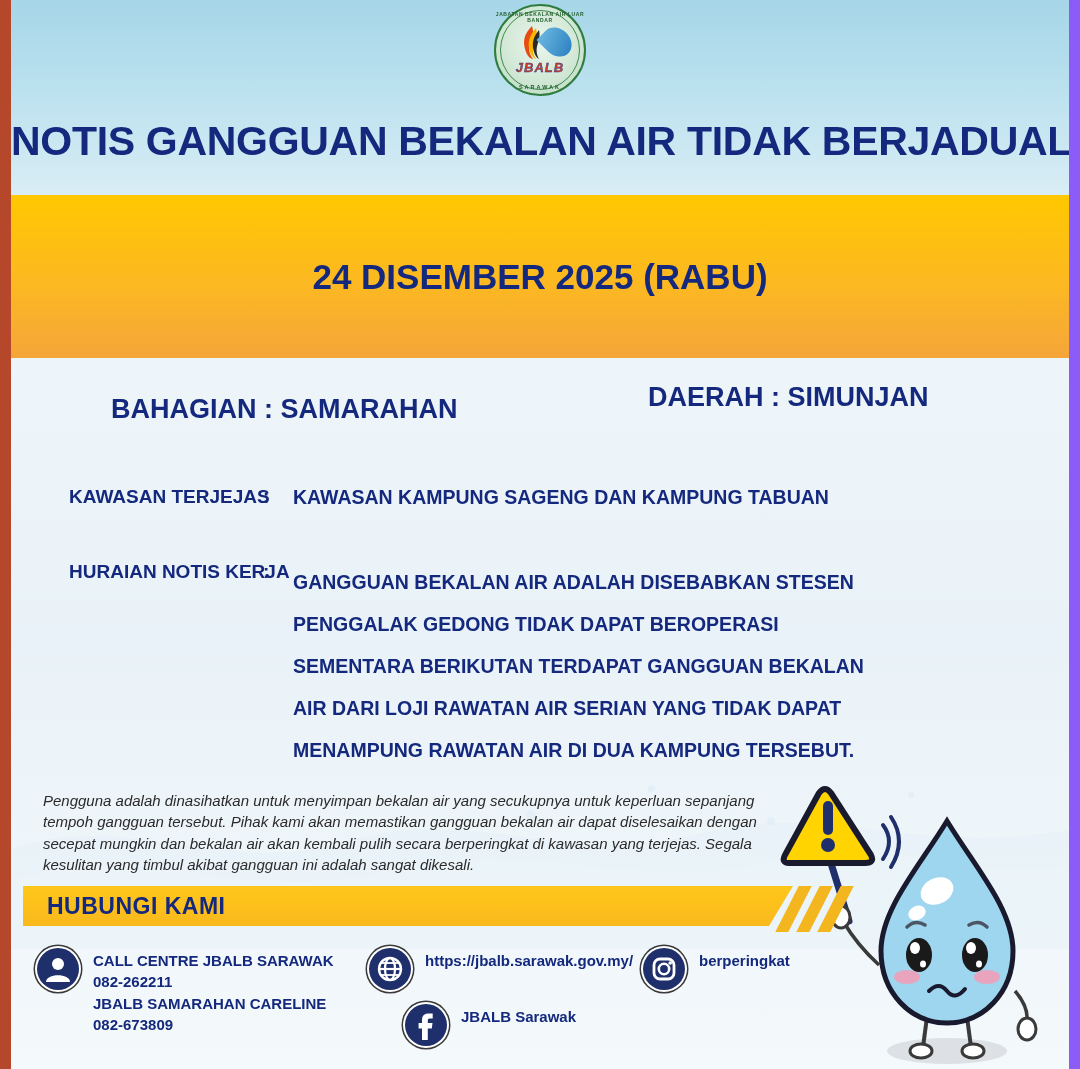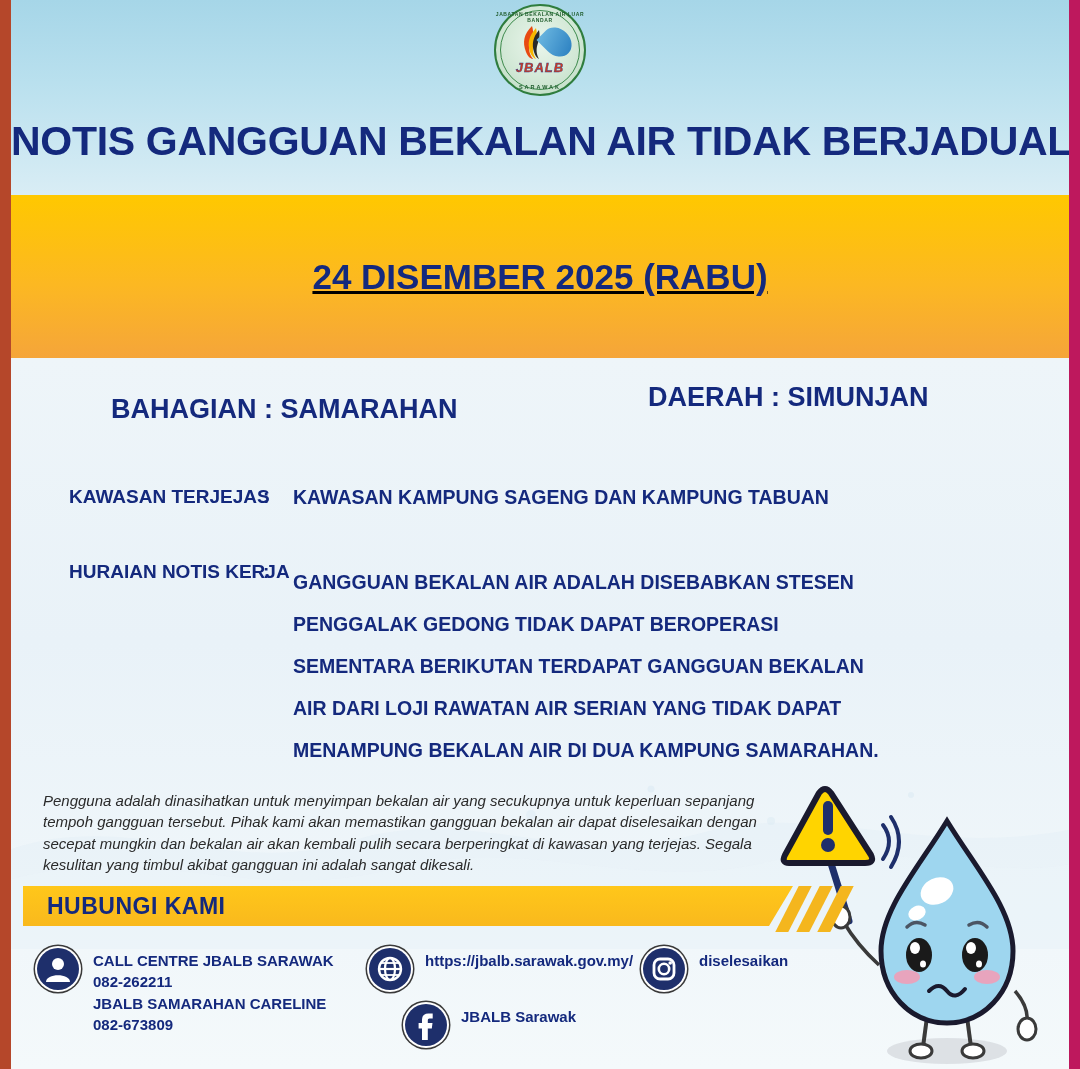--- a/index.html
+++ b/index.html
@@ -10,24 +10,23 @@
   body {
     font-family: "Liberation Sans", sans-serif;
   }
 
   .poster {
     position: relative;
     width: 1080px;
     height: 1069px;
     box-sizing: border-box;
     border-left: 11px solid #b5472a;
-    border-right: 11px solid #be185d;
+    border-right: 11px solid #8b5cf6;
     background: #737373;
     overflow: hidden;
-    text-decoration: underline;
   }
 
   
   .header {
     position: relative;
     height: 195px;
     background: linear-gradient(180deg, #a6d6e8 0%, #b9e0ee 42%, #d9edf5 100%);
     overflow: hidden;
   }
   .logo-wrap {
@@ -355,21 +354,21 @@
     </div>
 
     <div class="field field-huraian">
       <div class="field-label">HURAIAN NOTIS KERJA</div>
       <div class="field-colon">:</div>
       <div class="field-value">
         <span class="vline">GANGGUAN BEKALAN AIR ADALAH DISEBABKAN STESEN</span>
         <span class="vline">PENGGALAK GEDONG TIDAK DAPAT BEROPERASI</span>
         <span class="vline">SEMENTARA BERIKUTAN TERDAPAT GANGGUAN BEKALAN</span>
         <span class="vline">AIR DARI LOJI RAWATAN AIR SERIAN YANG TIDAK DAPAT</span>
-        <span class="vline">MENAMPUNG BEKALAN AIR DI DUA KAMPUNG SAMARAHAN.</span>
+        <span class="vline">MENAMPUNG RAWATAN AIR DI DUA KAMPUNG TERSEBUT.</span>
       </div>
     </div>
 
     <div class="advisory">Pengguna adalah dinasihatkan untuk menyimpan bekalan air yang secukupnya untuk keperluan sepanjang tempoh gangguan tersebut. Pihak kami akan memastikan gangguan bekalan air dapat diselesaikan dengan secepat mungkin dan bekalan air akan kembali pulih secara berperingkat di kawasan yang terjejas. Segala kesulitan yang timbul akibat gangguan ini adalah sangat dikesali.</div>
 
     <svg class="mascot" viewBox="0 0 290 300">
 
       <g>
         <line x1="58" y1="78" x2="78" y2="142" stroke="#1e2f6b" stroke-width="7" stroke-linecap="round"></line>
         <path d="M20 14 L96 14 Q104 14 100 22 L66 84 Q60 92 54 84 L14 22 Q10 14 20 14 Z" transform="rotate(180 57 49)" fill="#ffd400" stroke="#1a1a2e" stroke-width="6" stroke-linejoin="round"></path>
@@ -461,18 +460,18 @@
       </div>
 
       <div class="c-item c-ig">
         <div class="c-icon">
           <svg viewBox="0 0 42 42">
             <rect x="11" y="11" width="20" height="20" rx="6" fill="none" stroke="#ffffff" stroke-width="2.8"></rect>
             <circle cx="21" cy="21" r="5.2" fill="none" stroke="#ffffff" stroke-width="2.6"></circle>
             <circle cx="27.2" cy="15" r="1.8" fill="#ffffff"></circle>
           </svg>
         </div>
-        <div class="c-text">diselesaikan</div>
+        <div class="c-text">berperingkat</div>
       </div>
 
     </div>
   </div>
 </div>
 
 </body></html>

